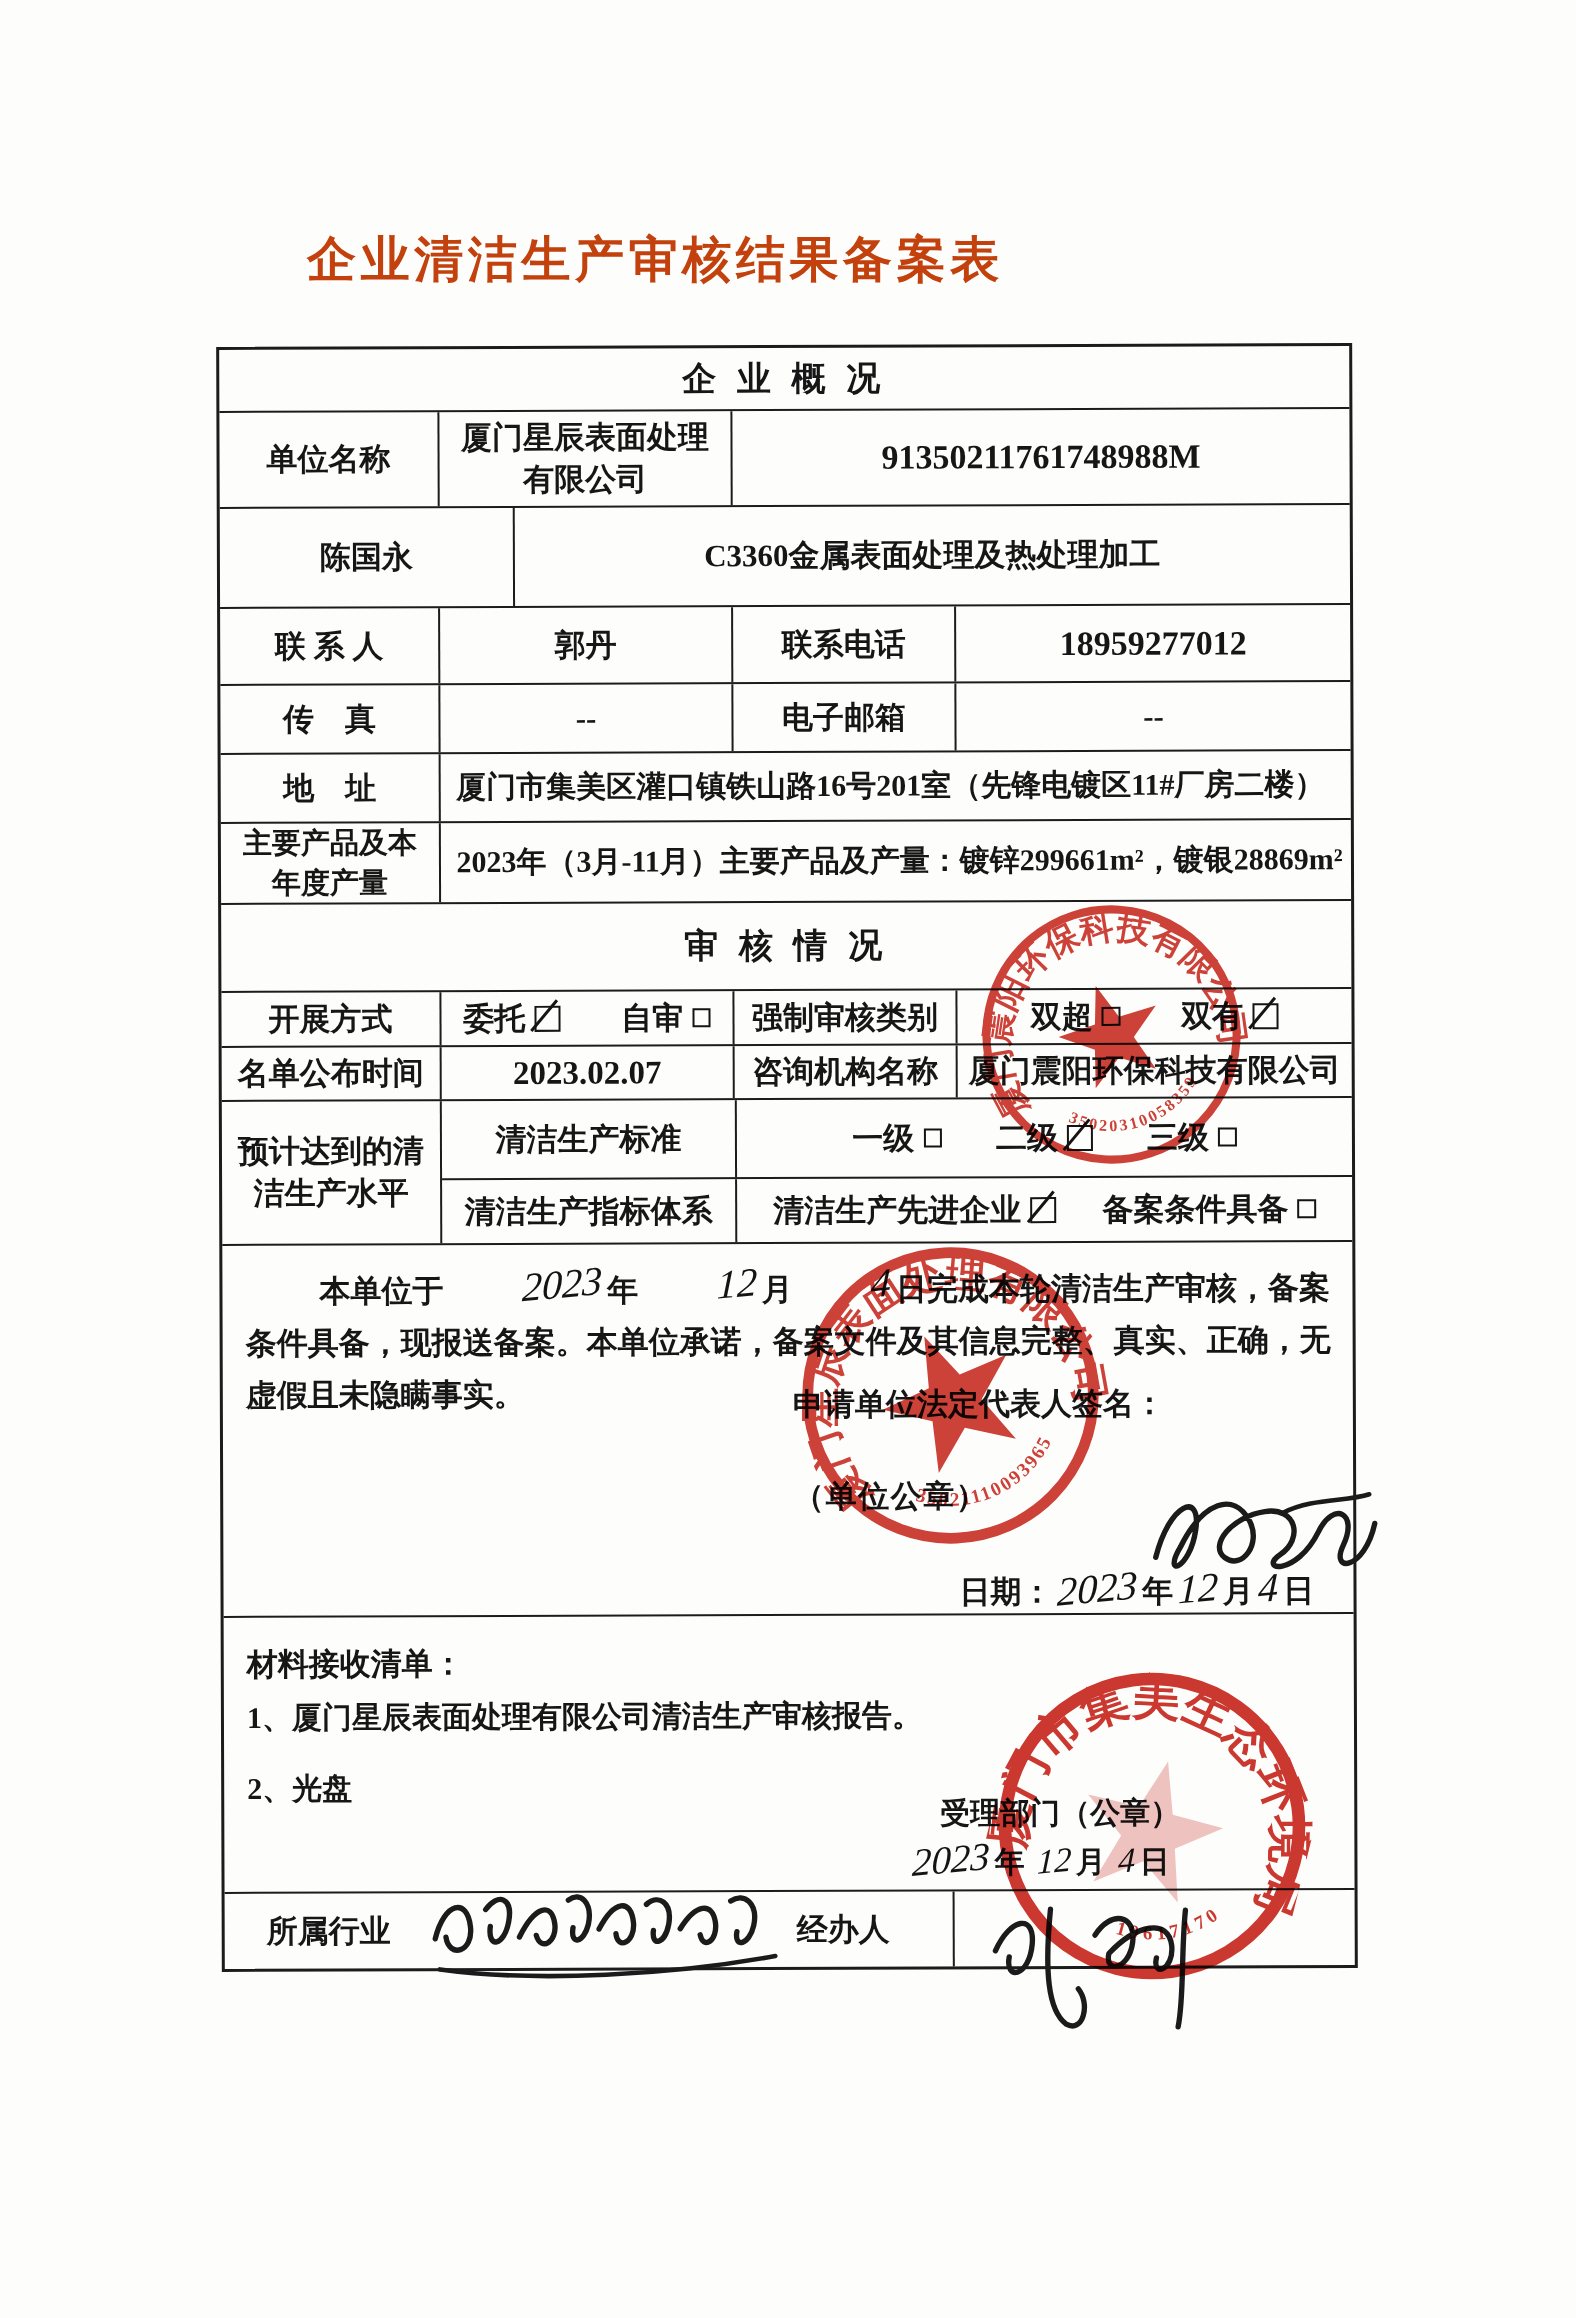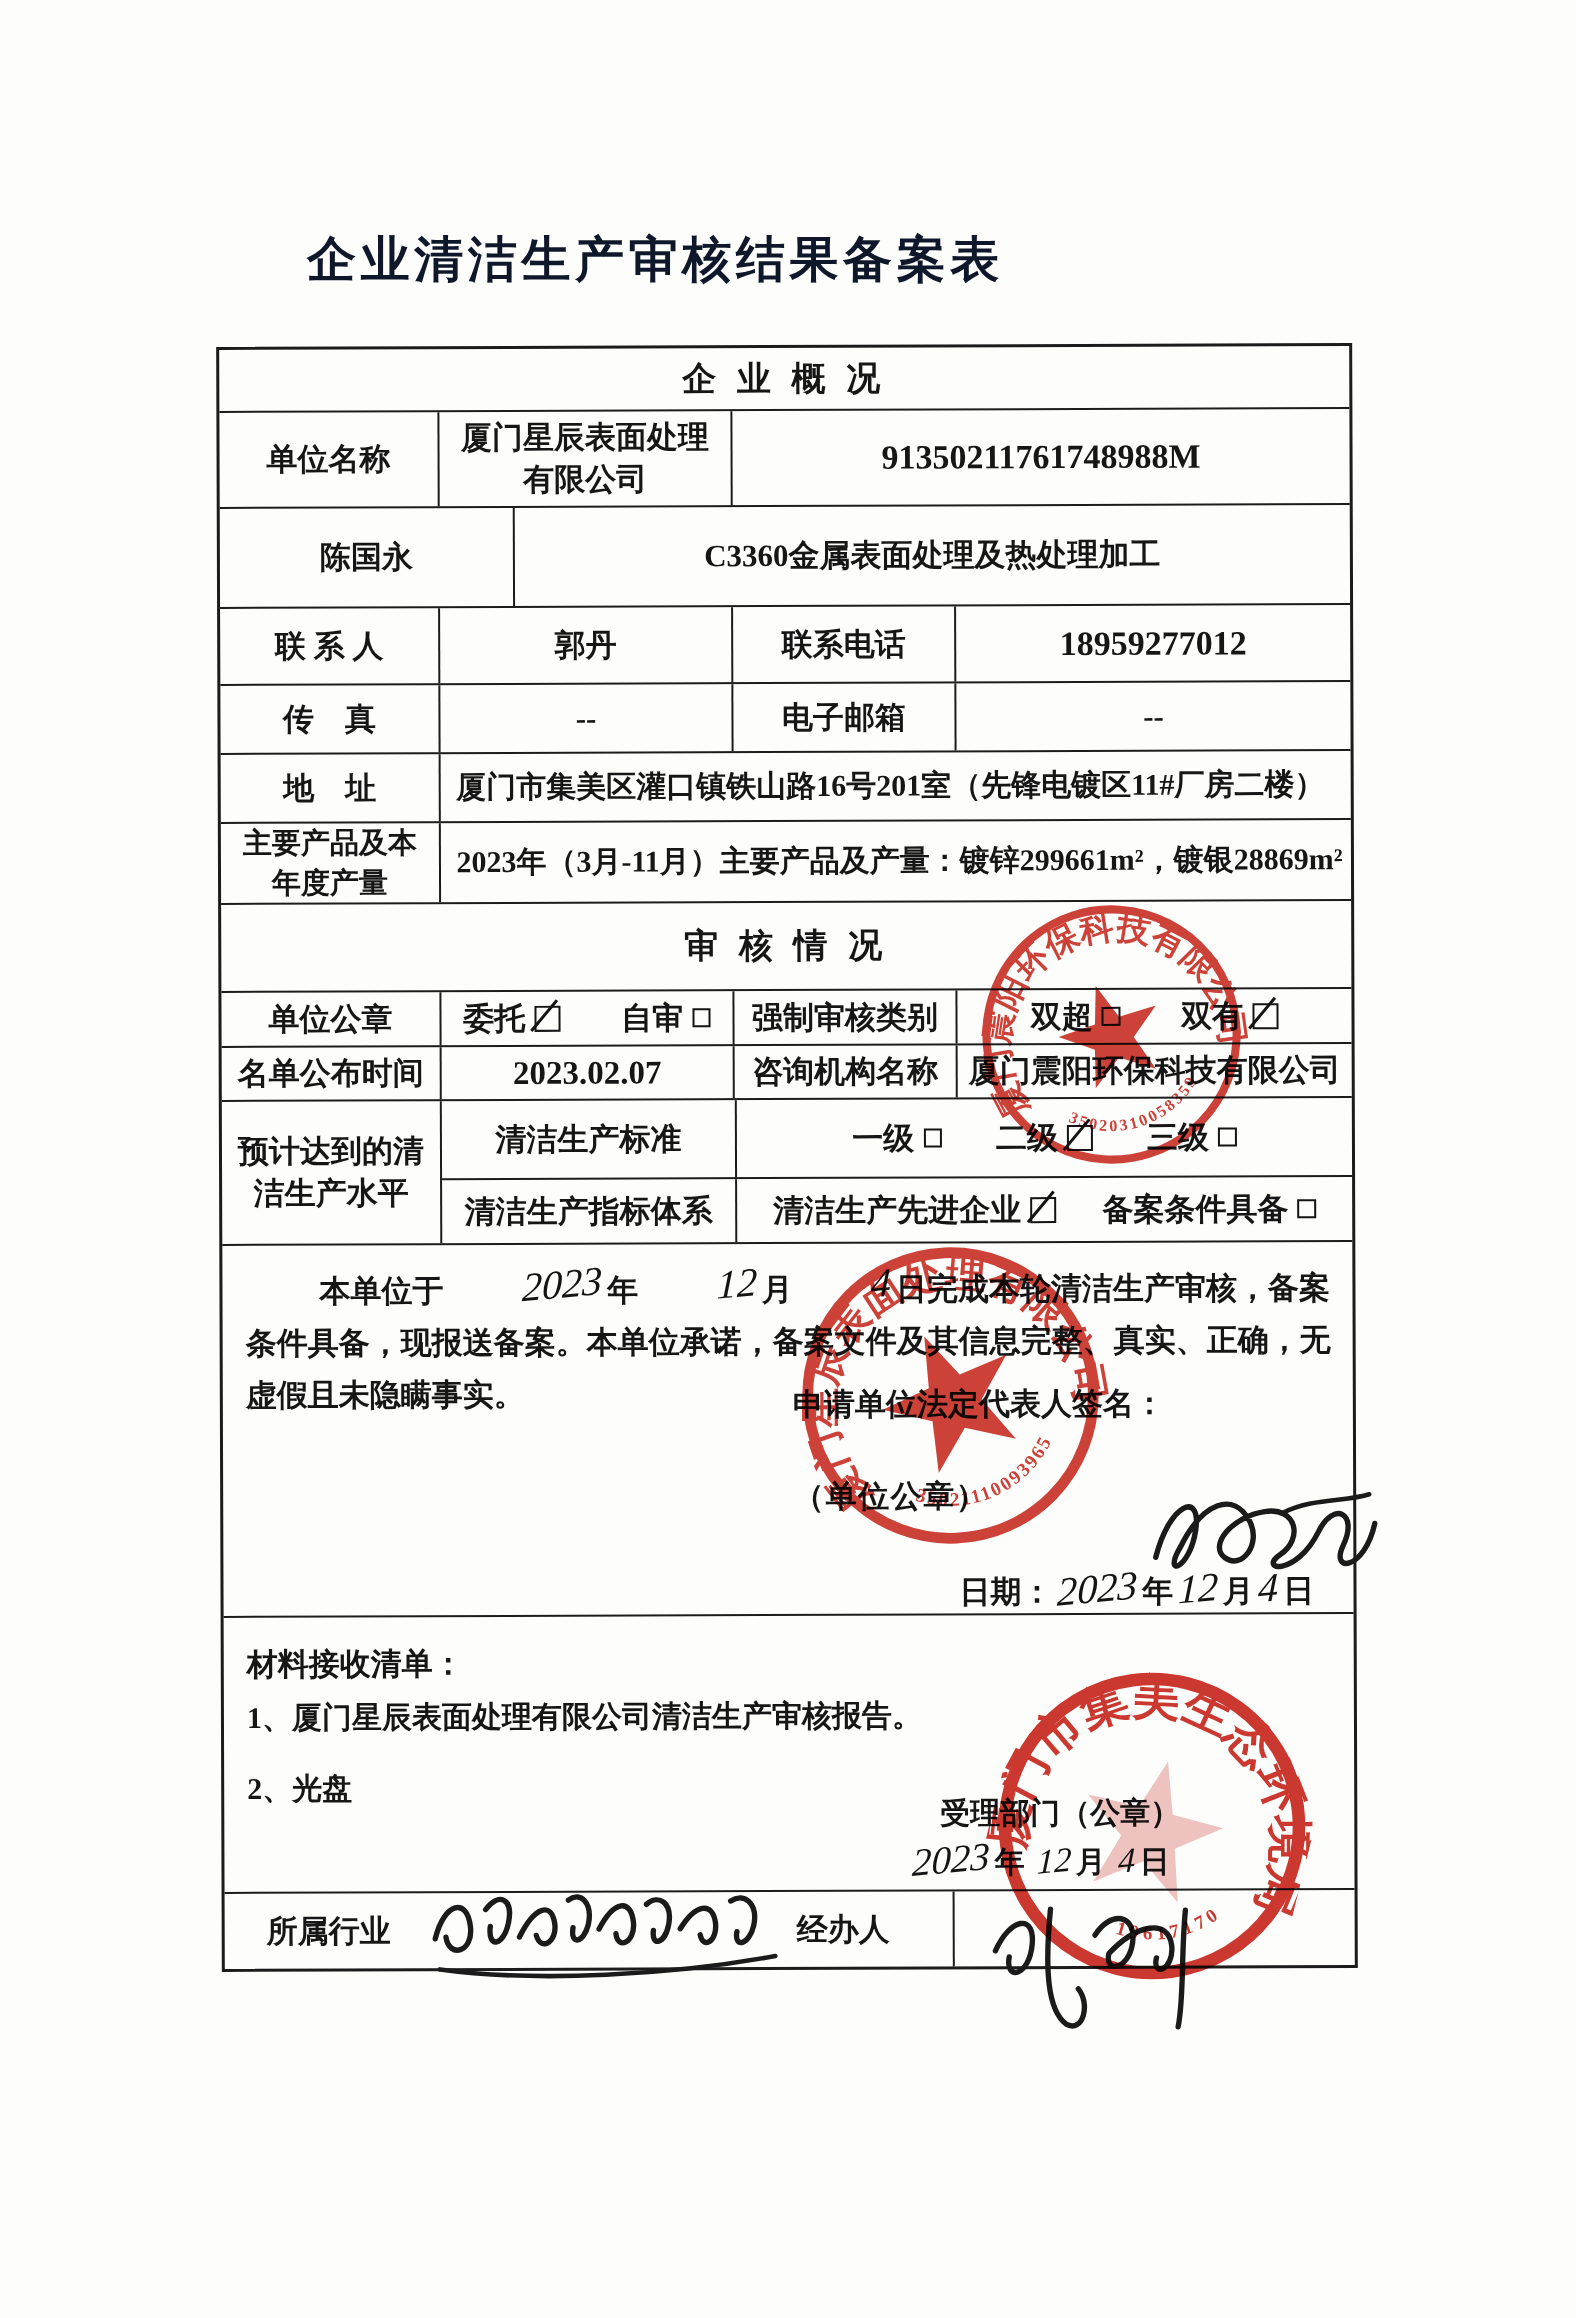--- a/index.html
+++ b/index.html
@@ -1,21 +1,21 @@
 <!DOCTYPE html>
 <html style="font-size:12.3px"><head>
 <meta charset="utf-8">
 <style>
   * { box-sizing: border-box; margin: 0; padding: 0; }
   html,body { background:#ffffff; }
   body { font-family: "Liberation Serif", "DejaVu Serif", serif; color:#161616; }
   .page { position:relative; width:1576px; height:2319px; background:#fdfdfc; overflow:hidden; }
 
   .doc-title { position:absolute; left:0; top:227px; width:1311px; text-align:center;
-    font-size:49px; font-weight:700; letter-spacing:4.6px; color:#0f172a; }
+    font-size:49px; font-weight:700; letter-spacing:4.6px; color:#c2410c; }
 
   .sheet { position:absolute; left:219px; top:345px; width:1136px;
     border:3.1px solid #1c1c1c; transform:rotate(-0.2deg); background:transparent; }
   .row { display:flex; border-top:2.3px solid #1c1c1c; align-items:stretch; }
   .row:first-child { border-top:none; }
   .cell { display:flex; align-items:center; justify-content:center; text-align:center;
     border-left:2.3px solid #1c1c1c; font-size:31px; font-weight:600; line-height:1.35;
     padding:3.1px 7.7px; position:relative; }
   .cell:first-child { border-left:none; }
   .c1 { width:218px; flex:none; }
@@ -124,21 +124,21 @@
     <div class="row r7">
       <div class="cell c1" style="font-size:29px">主要产品及本年度产量</div>
       <div class="cell c4 left-al" style="font-size:30px">2023年（3月-11月）主要产品及产量：镀锌299661m²，镀银28869m²</div>
     </div>
 
     <div class="row r8">
       <div class="cell head-cell">审 核 情 况</div>
     </div>
 
     <div class="row r9">
-      <div class="cell c1">单位公章</div>
+      <div class="cell c1">开展方式</div>
       <div class="cell c2">
         <span class="optrow">
           <span>委托</span>
             <span class="cb big checked"></span>
           <span class="optgap"></span>
           <span>自审</span>
             <span class="cb"></span>
         </span>
       </div>
       <div class="cell c3">强制审核类别</div>

